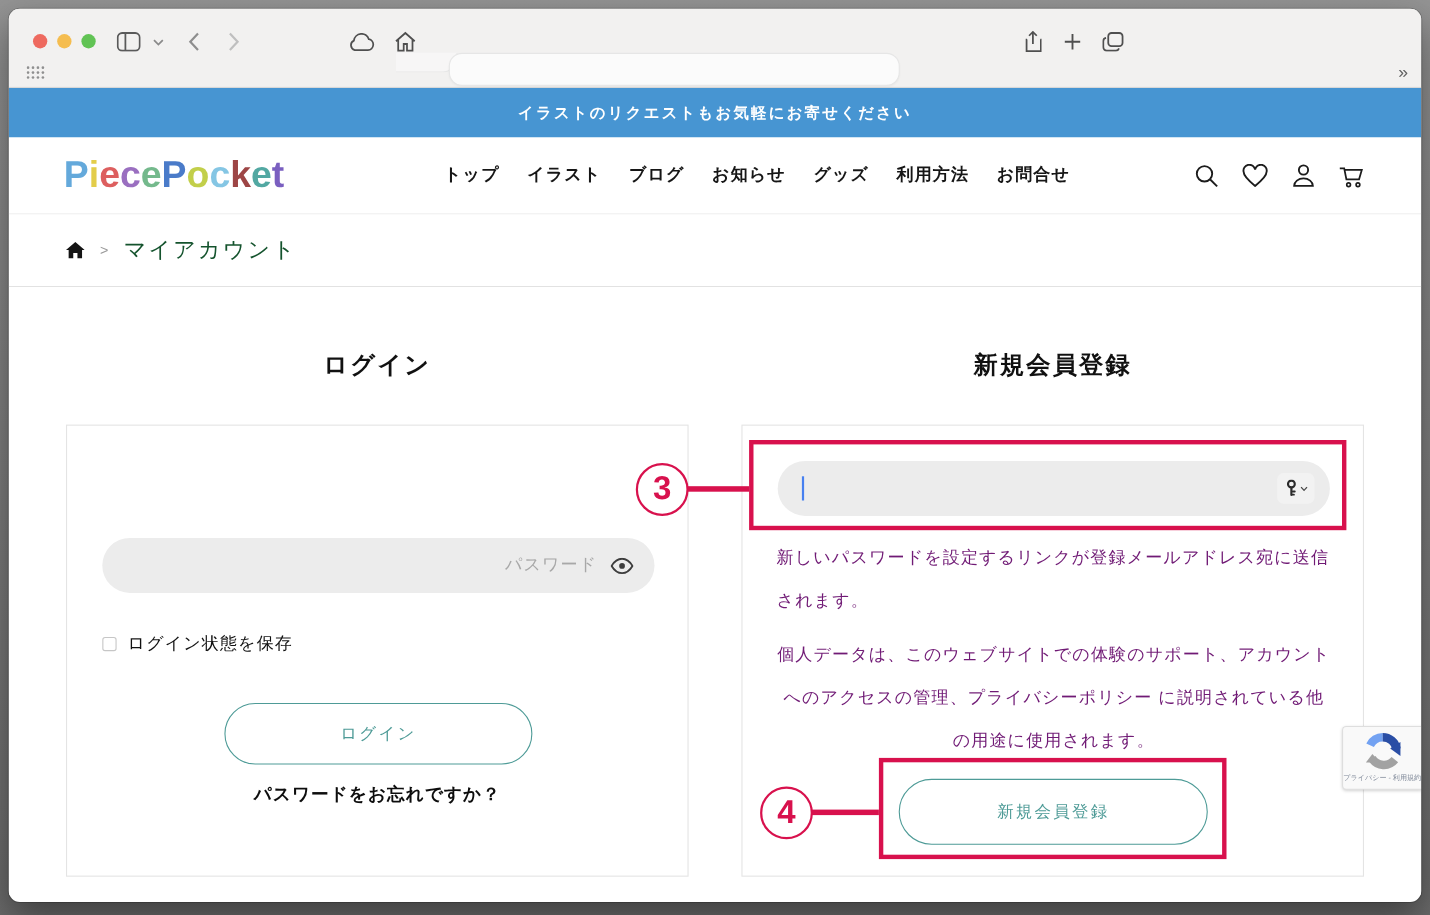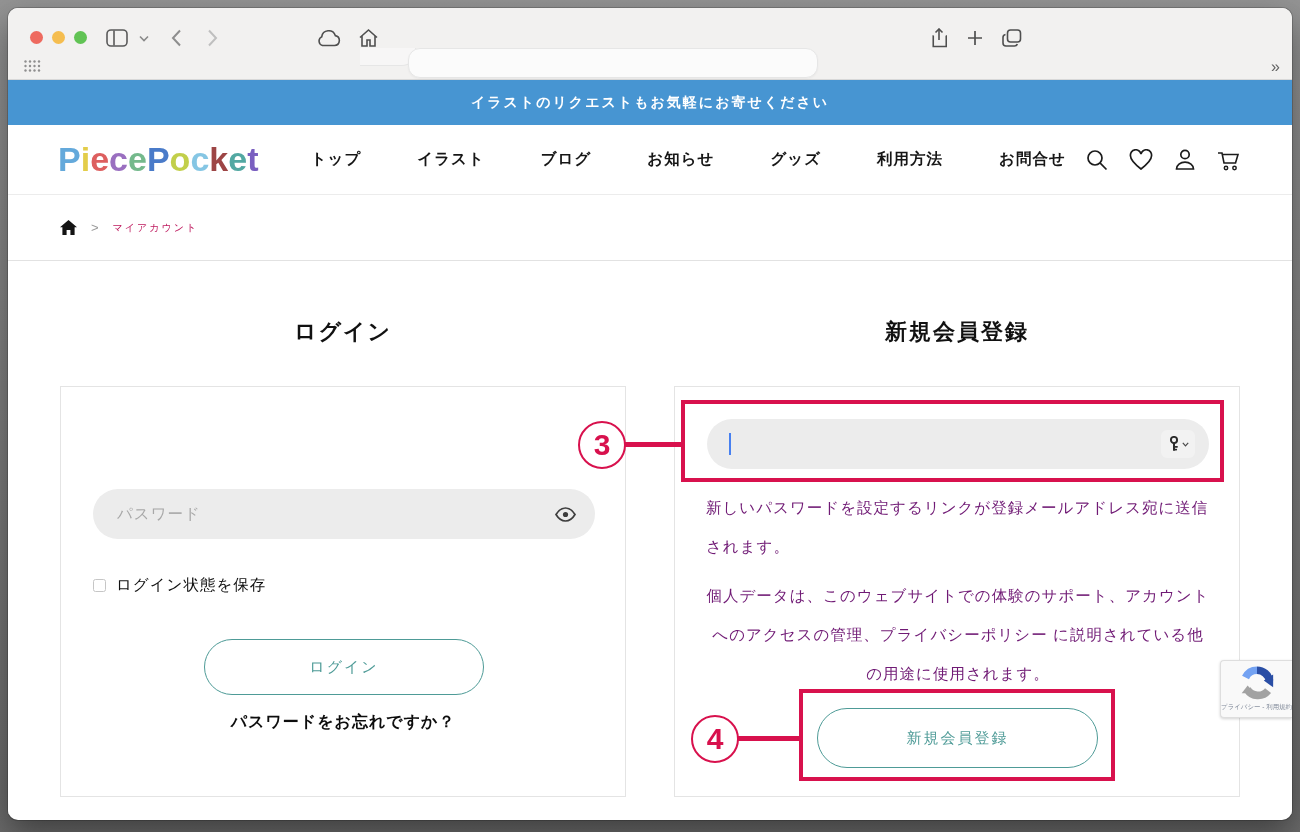--- a/index.html
+++ b/index.html
@@ -45,46 +45,46 @@
   
   .banner {
     height:45px; background:#4795d2; color:#fff; display:flex; align-items:center; justify-content:center;
     font-size:14px; font-weight:700; letter-spacing:2px;
   }
   .site-header {
     height:70px; display:flex; align-items:center; padding:0 50px;
     background:#fff; border-bottom:1px solid #ececec;
   }
   .logo { font-size:34px; font-weight:700; letter-spacing:0; white-space:nowrap; }
-  .main-nav { display:flex; gap:56px; margin:0 auto; padding-left:34px; }
+  .main-nav { display:flex; gap:25px; margin:0 auto; padding-left:34px; }
   .main-nav .nav-item { font-size:15.5px; font-weight:600; color:#161616; cursor:pointer; letter-spacing:1px; }
   .header-icons { display:flex; gap:18px; align-items:center; }
   .header-icons .hicon { width:26px; height:26px; display:flex; align-items:center; justify-content:center; cursor:pointer; }
   .crumbs {
     height:66px; display:flex; align-items:center; gap:14px; padding:0 52px;
     border-bottom:1px solid #e2e2e2; background:#fff;
   }
   .crumbs .sep { color:#9a9a9a; font-size:13px; }
-  .crumbs .cur { color:#be185d; font-size:10px; letter-spacing:2px; }
+  .crumbs .cur { color:#14532d; font-size:20px; letter-spacing:2px; }
   
   .main { position:relative; height:553px; background:#fff; }
   .col { position:absolute; top:0; width:566px; height:553px; }
   .col.left { left:52px; } .col.right { left:666px; }
   .col h2 { position:absolute; top:56px; left:0; width:100%; text-align:center; font-size:22px; letter-spacing:2px; color:#111; }
   .card {
     position:absolute; top:125px; left:0; width:566px; height:411px;
     border:1px solid #e4e4e4; background:#fff;
   }
   .pill-input {
     position:absolute; left:32px; width:502px; height:50px; background:#ececec;
     border:none; border-radius:26px; padding:0 52px 0 24px; font-size:15.5px; color:#222;
     font-family:inherit; letter-spacing:1px;
   }
   .pill-input::placeholder { color:#a8a8a8; }
-  .in1 { top:32px; } .in2 { top:102px; }
+  .in1 { top:32px; } .in2 { top:102px;text-align:right; }
   .eye { position:absolute; right:48px; top:120px; width:22px; height:16px; }
   .remember { position:absolute; left:32px; top:188px; display:flex; align-items:center; gap:10px; }
   .remember .box { width:13px; height:13px; border:1px solid #c6c6c6; border-radius:2.5px; background:#fff; }
   .remember .lbl { font-size:15.5px; color:#111; letter-spacing:1px; }
   .btn-outline {
     position:absolute; width:280px; height:56px; border:1px solid #4e9b97; border-radius:30px;
     background:#fff; color:#4e9b97; font-size:15px; letter-spacing:2px; font-family:inherit; cursor:pointer;
   }
   .btn-login { left:143px; top:252px; }
   .forgot { position:absolute; top:325px; width:100%; text-align:center; font-size:16px; font-weight:700; color:#0d0d0d; letter-spacing:1px; }

